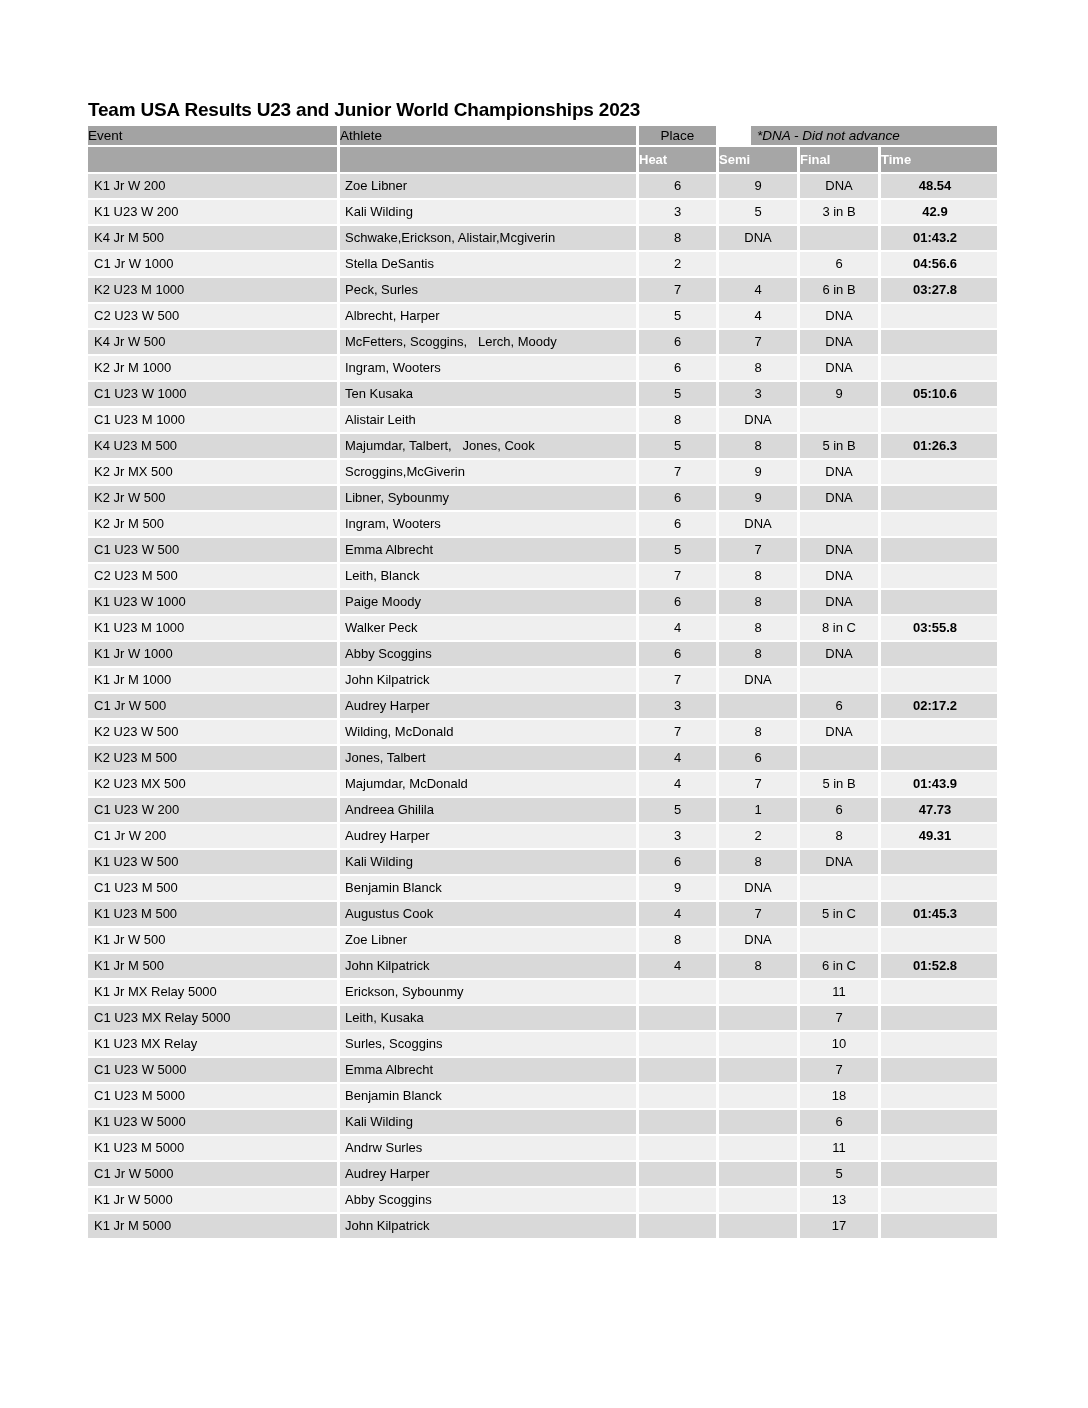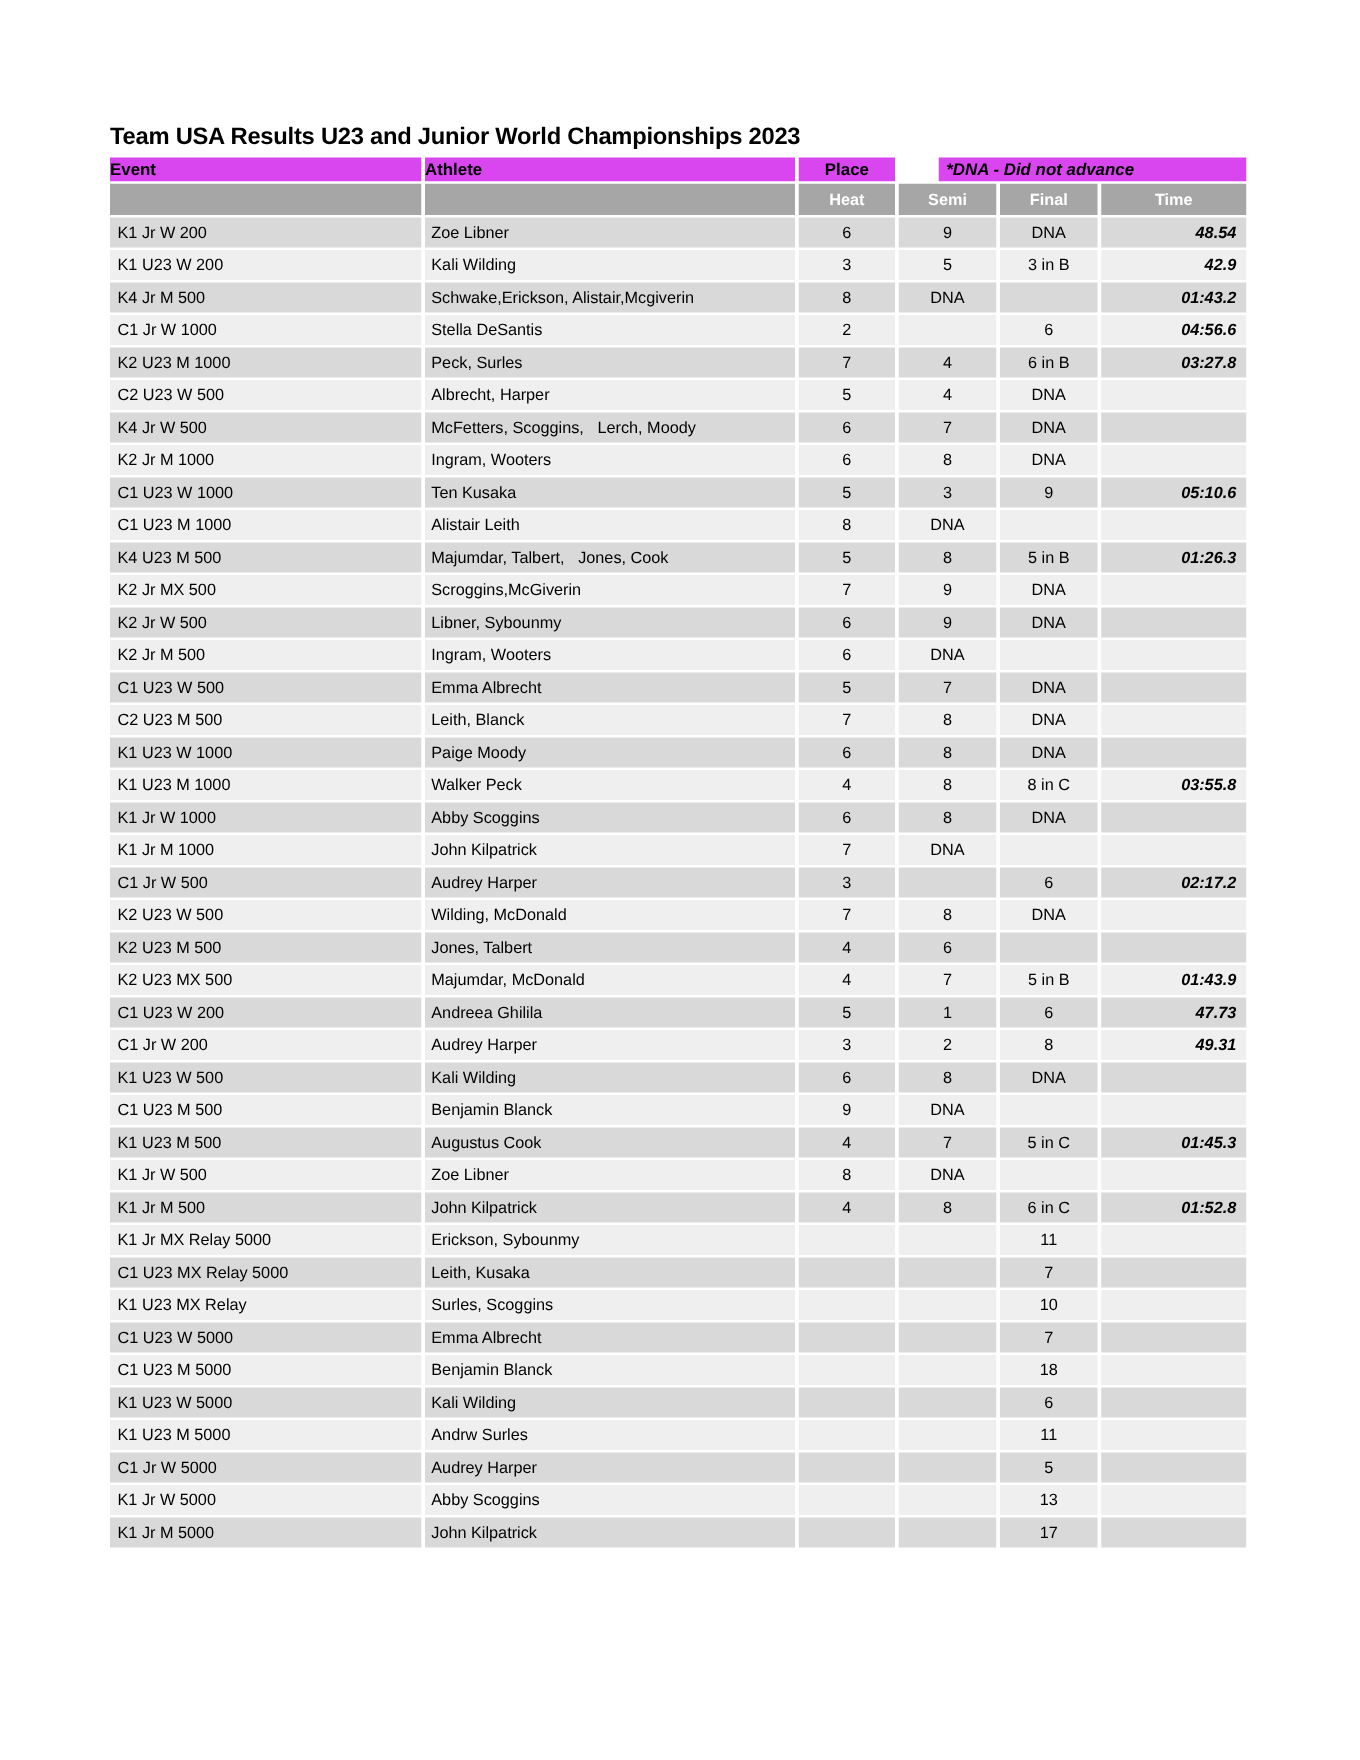--- a/index.html
+++ b/index.html
@@ -36,61 +36,60 @@
     column-gap: 3px;
     row-gap: 2px;
     width: 909px;
     background: #ffffff;
   }
   
   .lbl {
     height: 19px;
     line-height: 19px;
     font-size: 13.5px;
-    font-weight: bold;
-    background: #d946ef;
+    font-weight: normal;
+    background: #a3a3a3;
     white-space: pre;
   }
   .lbl.place { text-align: center; }
   .lbl.note {
     grid-column: 4 / 7;
     font-style: italic;
     padding-left: 6px;
     margin-left: 32px;
   }
   
   .hdr {
     height: 25px;
     line-height: 25px;
     background: #a6a6a6;
     color: #ffffff;
     font-size: 13px;
     font-weight: bold;
-    text-align: center;
+    text-align: left;
     white-space: pre;
   }
   
   .cell {
     height: 24px;
     line-height: 24px;
     font-size: 13px;
     white-space: pre;
     overflow: hidden;
   }
   .cell.odd  { background: #d9d9d9; }
   .cell.even { background: #efefef; }
   .cell.event   { padding-left: 6px; }
   .cell.athlete { padding-left: 5px; }
   .cell.heat, .cell.semi, .cell.final { text-align: center; }
   .cell.time {
-    text-align: right;
+    text-align: center;
     padding-right: 8px;
     font-weight: bold;
     box-sizing: border-box;
-    font-style: italic;
   }
 </style>
 </head>
 <body>
 
 <div class="page">
   <div class="content">
 
     <div class="title">Team USA Results U23 and Junior World Championships 2023</div>
 

